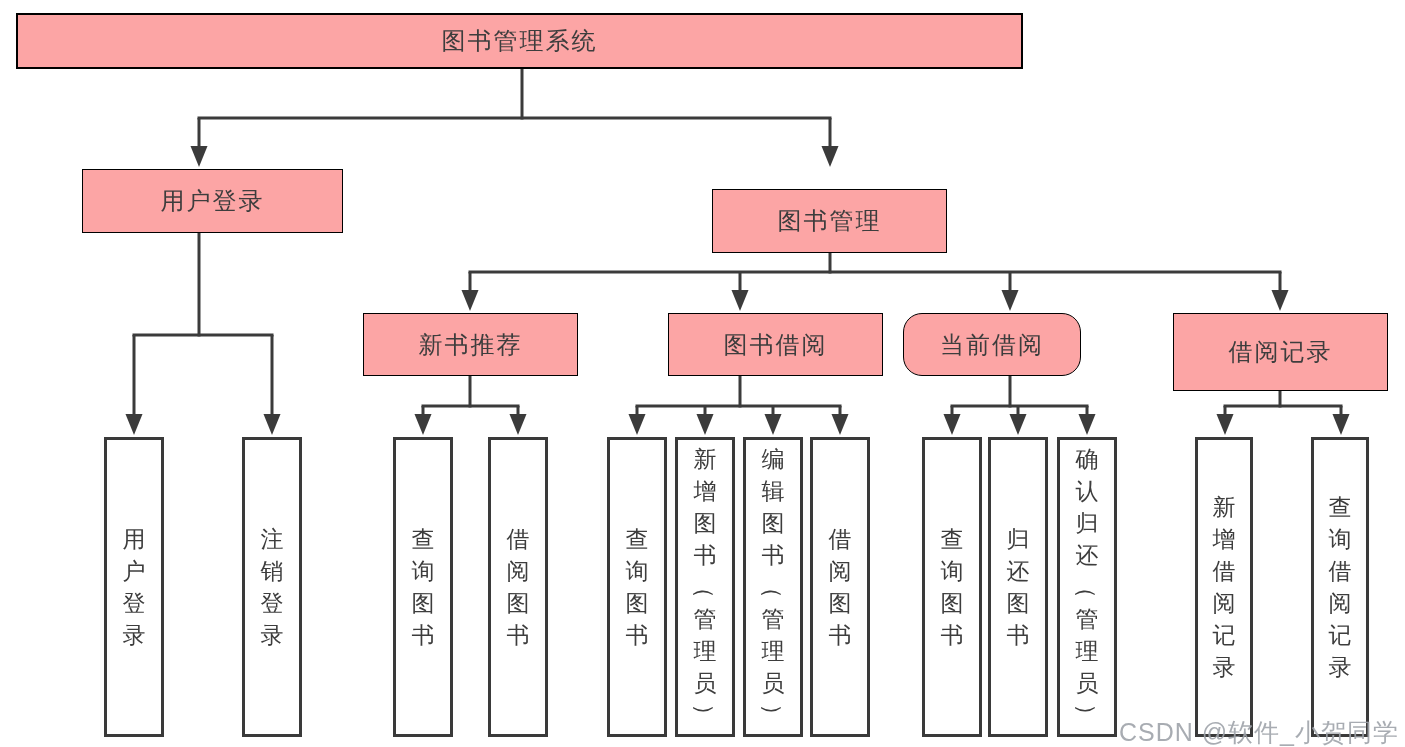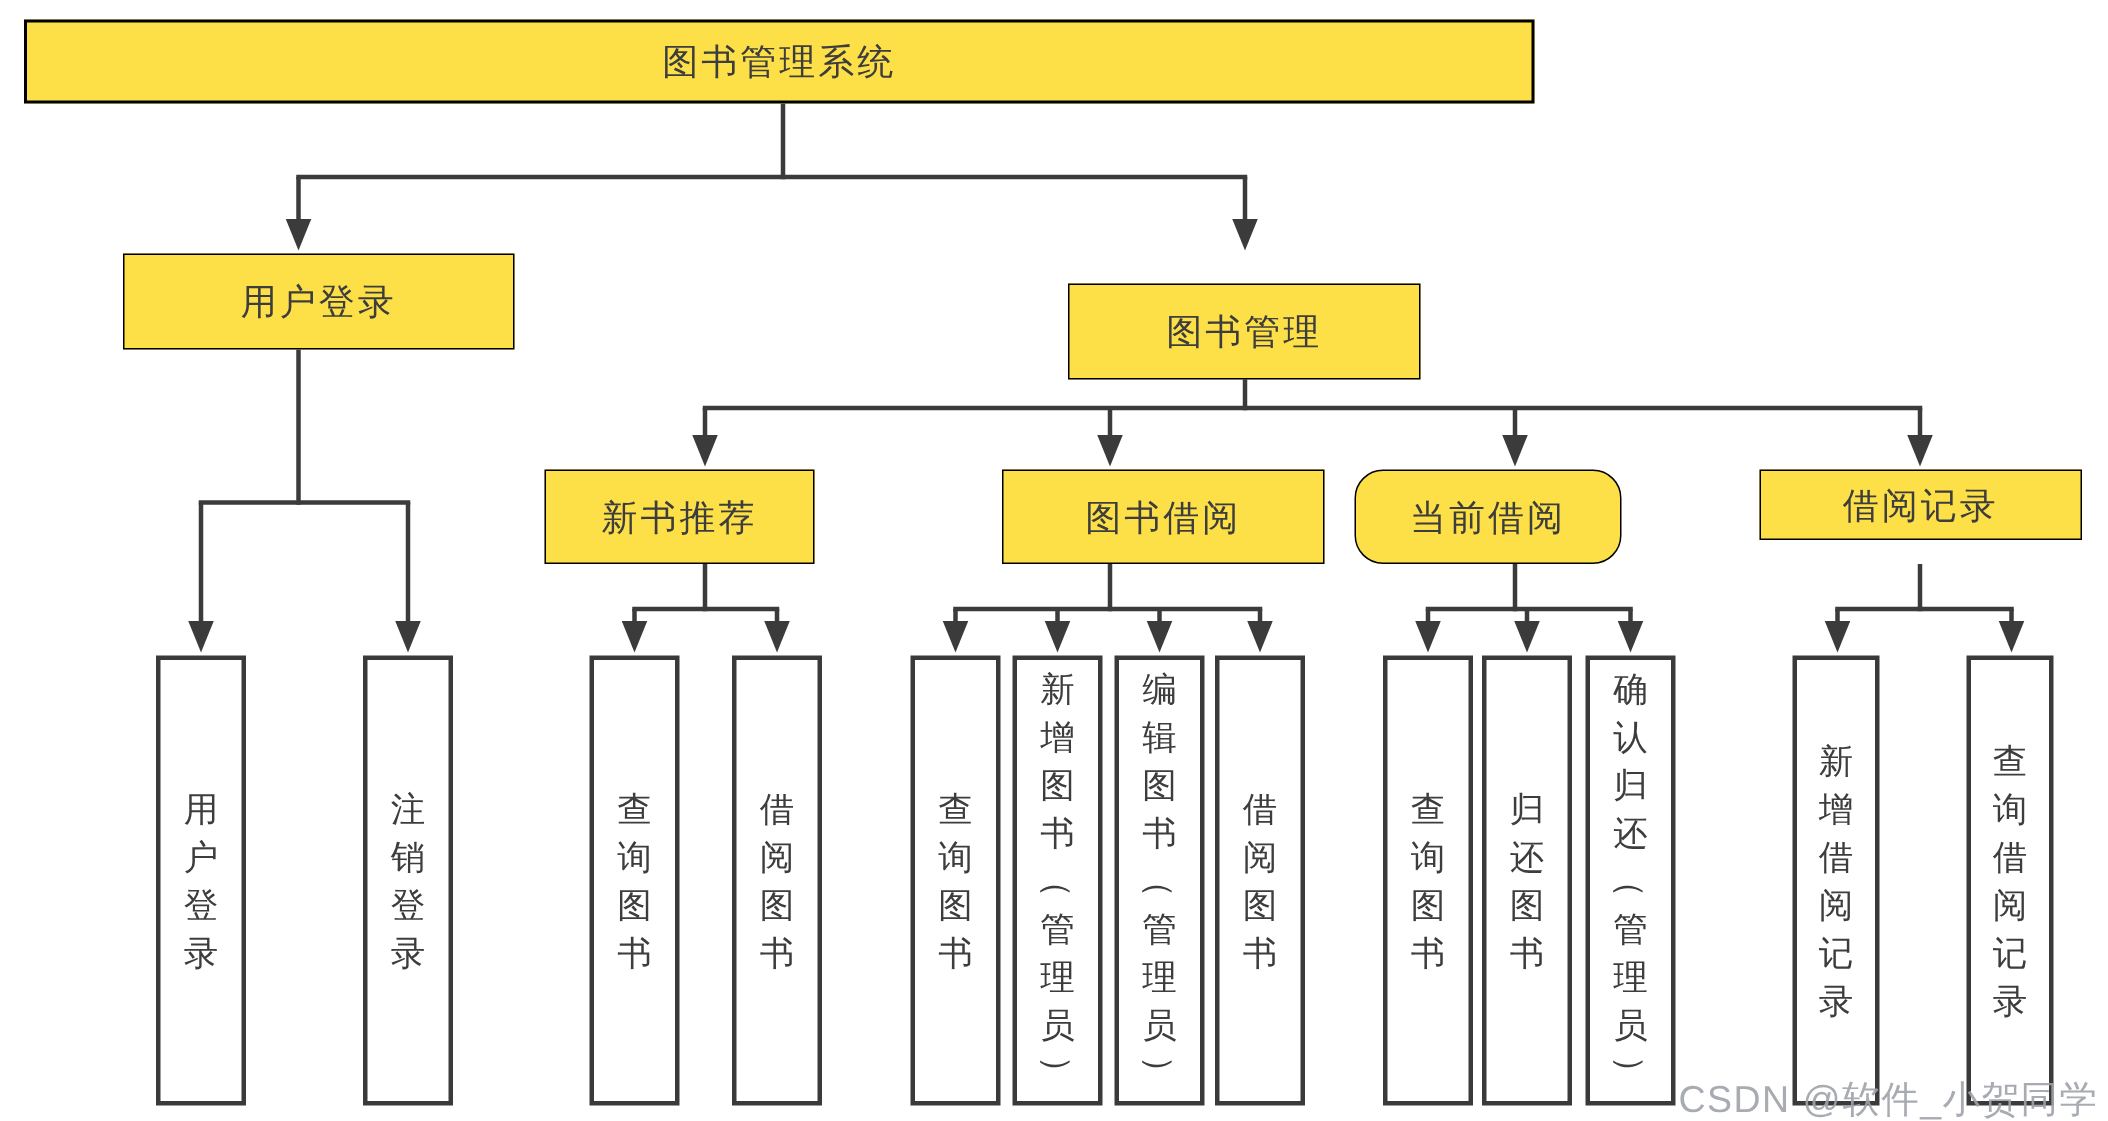--- a/index.html
+++ b/index.html
@@ -2,21 +2,21 @@
 <html><head>
 <meta charset="utf-8">
 <style>
   html,body{margin:0;padding:0;background:#ffffff;}
   *{box-sizing:border-box;}
   #canvas{
     position:relative;width:1405px;height:747px;background:#ffffff;overflow:hidden;
     font-family:"Liberation Sans",sans-serif;color:#3d3d3d;
   }
   .node{
-    position:absolute;background:#fde047;border:1px solid #000000;
+    position:absolute;background:#fca5a5;border:1px solid #000000;
     display:flex;align-items:center;justify-content:center;
     font-size:24px;letter-spacing:2px;color:#3d3d3d;z-index:2;
   }
   .node.thin{border-width:2px;}
   .vnode{
     position:absolute;background:#ffffff;border:3px solid #3a3a3a;
     display:flex;flex-direction:column;align-items:center;justify-content:center;
     row-gap:8px;font-size:23px;color:#3d3d3d;z-index:2;
   }
   .vnode span{display:block;width:24px;height:24px;line-height:24px;text-align:center;}
@@ -86,24 +86,24 @@
       <polygon points="1078.5,414 1095.5,414 1087,435" fill="#3b3b3b"></polygon>
       <polygon points="1216.5,414 1233.5,414 1225,435" fill="#3b3b3b"></polygon>
       <polygon points="1332.5,414 1349.5,414 1341,435" fill="#3b3b3b"></polygon>
     </svg>
 
   <div class="node thin" style="left:16px;top:13px;width:1007px;height:56px;">图书管理系统</div>
 
   <div class="node" style="left:82px;top:169px;width:261px;height:64px;">用户登录</div>
   <div class="node" style="left:712px;top:169px;width:235px;height:64px;margin-top:20px;">图书管理</div>
 
-  <div class="node" style="left:363px;top:313px;width:180px;height:63px;">新书推荐</div>
+  <div class="node" style="left:363px;top:313px;width:215px;height:63px;">新书推荐</div>
   <div class="node" style="left:632px;top:313px;width:215px;height:63px;margin-left:36px;">图书借阅</div>
   <div class="node" style="left:903px;top:313px;width:178px;height:63px;border-radius:19px;">当前借阅</div>
-  <div class="node" style="left:1173px;top:313px;width:215px;height:47px;">借阅记录</div>
+  <div class="node" style="left:1173px;top:313px;width:215px;height:78px;">借阅记录</div>
 
   <div class="vnode" style="left:104px;top:437px;width:60px;height:300px;">
       <span>用</span>
       <span>户</span>
       <span>登</span>
       <span>录</span>
     </div>
   <div class="vnode" style="left:242px;top:437px;width:60px;height:300px;">
       <span>注</span>
       <span>销</span>

